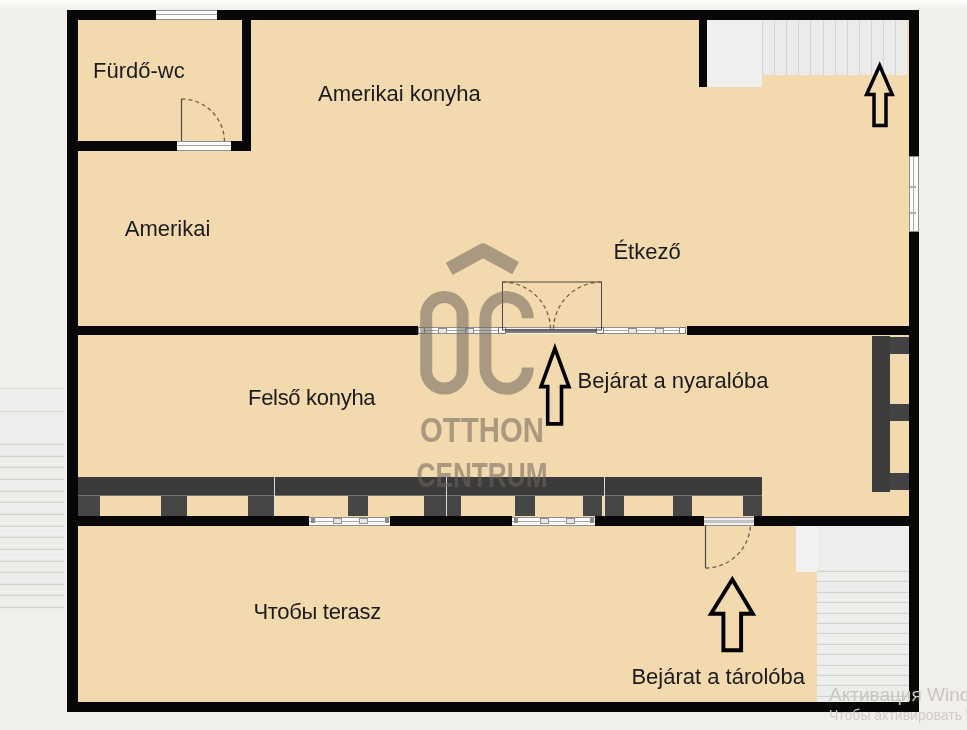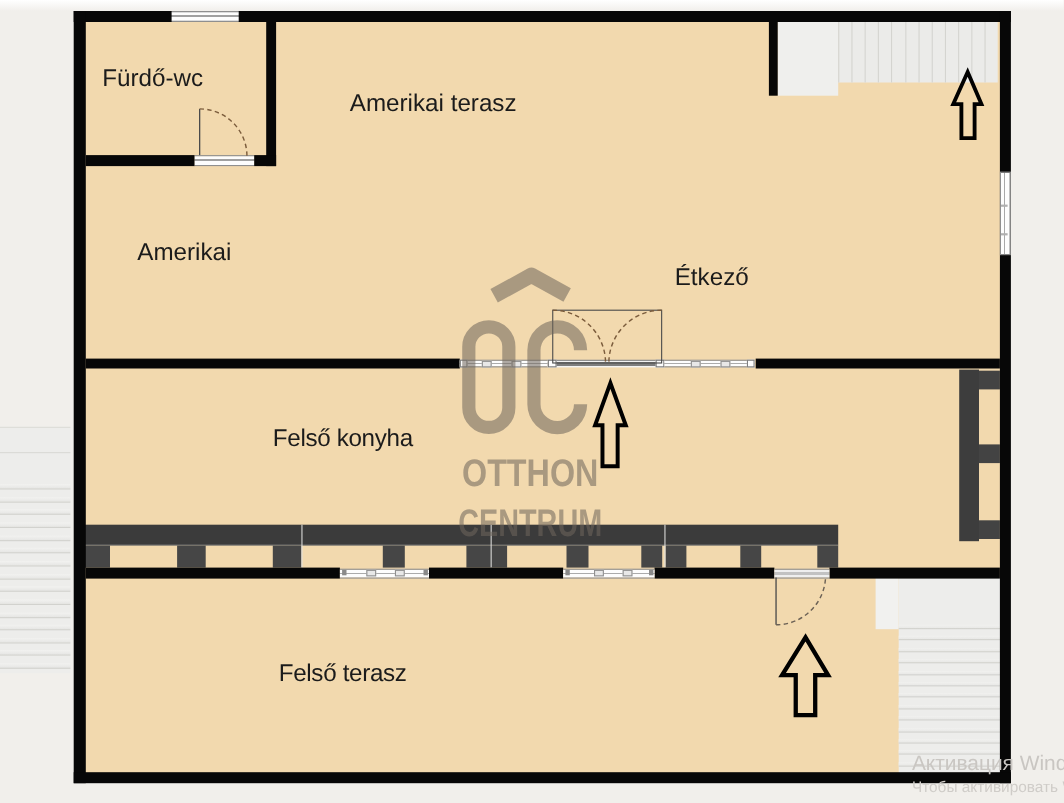--- a/index.html
+++ b/index.html
@@ -215,28 +215,30 @@
       <path d="M449.2 268.9 L483.1 250.3 L515.6 268.1" fill="none" stroke="#6f665c" stroke-width="14" stroke-linejoin="round"></path>
       <rect x="426.2" y="297.1" width="36.4" height="91.5" rx="18.2" ry="18.2" fill="none" stroke="#6f665c" stroke-width="12"></rect>
       <path d="M533.8 318.3 A 27.2 27.2 0 0 0 479.4 318.3 L479.4 367.5 A 27.2 27.2 0 0 0 533.8 367.5 L521.8 367.5 A 15.2 15.2 0 0 1 491.4 367.5 L491.4 318.3 A 15.2 15.2 0 0 1 521.8 318.3 Z"></path>
       <text x="482" y="442" font-family="Liberation Sans" font-weight="bold" font-size="35" text-anchor="middle" textLength="124" lengthAdjust="spacingAndGlyphs">OTTHON</text>
       <text x="482" y="487" font-family="Liberation Sans" font-weight="bold" font-size="35" text-anchor="middle" textLength="131" lengthAdjust="spacingAndGlyphs">CENTRUM</text>
     </g>
   </svg>
 
   <div class="lbl" style="left:93px;top:59.9px;">Fürdő-wc</div>
 
-  <div class="lbl" style="left:318px;top:83.2px;">Amerikai terasz</div>
+  <div class="lbl" style="left:318px;top:83.2px;">Amerikai konyha</div>
 
   <div class="lbl" style="left:124.8px;top:217.8px;">Amerikai</div>
 
   <div class="lbl" style="left:613.4px;top:241px;">Étkező</div>
 
 
   <div class="lbl" style="left:248px;top:386.7px;letter-spacing:-0.3px;">Felső konyha</div>
 
-
-  <div class="lbl" style="left:253.4px;top:601px;letter-spacing:-0.3px;">Felső terasz</div>
-
+  <div class="lbl" style="left:577.6px;top:370.3px;">Bejárat a nyaralóba</div>
+
+  <div class="lbl" style="left:253.4px;top:601px;letter-spacing:-0.3px;">Чтобы terasz</div>
+
+  <div class="lbl" style="left:631.4px;top:666.2px;">Bejárat a tárolóba</div>
 
   <div class="abs" style="left:829px;top:684px;font-size:19px;color:#c9c6c2;white-space:nowrap;">Активация Windows</div>
   <div class="abs" style="left:829px;top:707px;font-size:14px;color:#cfccc8;white-space:nowrap;">Чтобы активировать Windows, перейдите</div>
 </div>
 
 </body></html>

